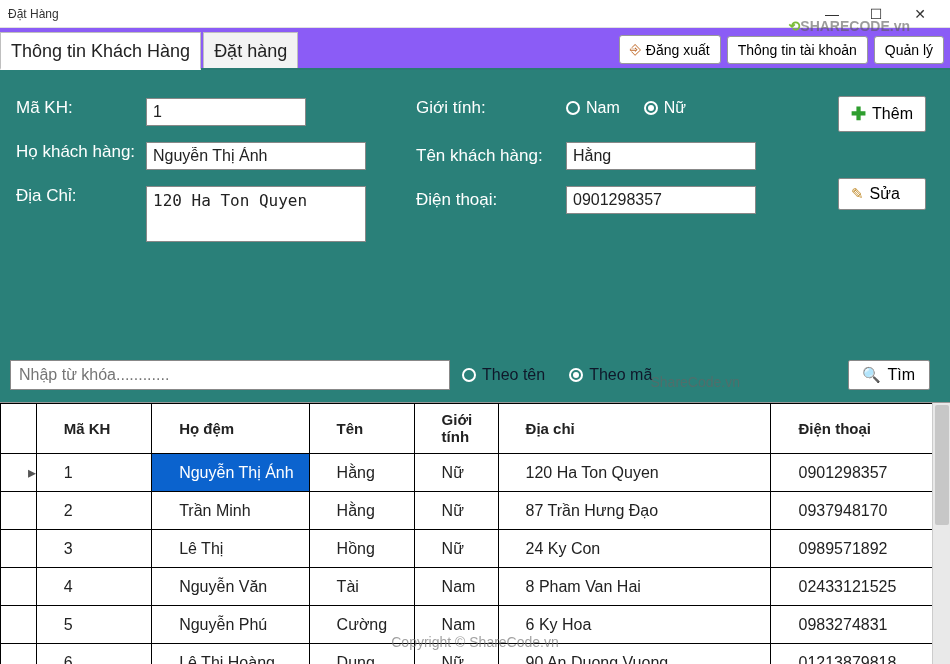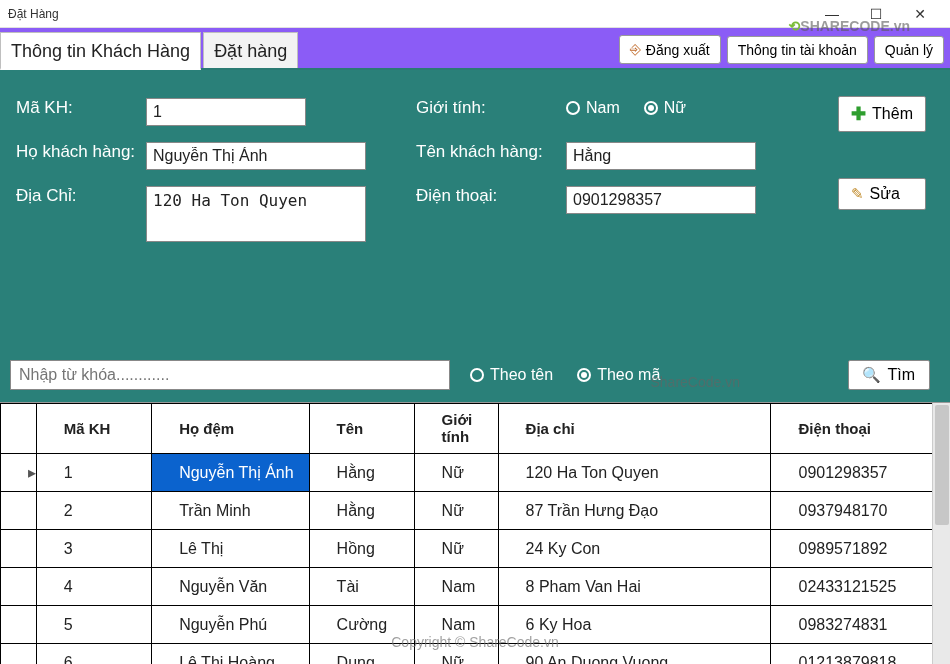--- a/index.html
+++ b/index.html
@@ -16,37 +16,37 @@
 .tabs { display: flex; align-items: flex-end; height: 100%; }
 .tab { padding: 8px 10px 6px 10px; font-size: 18px; color: #222; background: #f3f3f3; border: 1px solid #bfbfbf; border-bottom: none; margin-right: 2px; cursor: default; }
 .tab.active { background: #fff; border-bottom: 2px solid #fff; position: relative; top: 2px; }
 .toprow .spacer { flex: 1; }
 .toprow .tbtn { background: #fff; border: 1px solid #999; border-radius: 3px; padding: 5px 10px; font-size: 14px; margin-left: 6px; display: inline-flex; align-items: center; gap: 5px; cursor: default; margin-bottom: 4px; }
 
 
 .form-panel { background: #2a8079; padding: 28px 20px 60px 16px; color: #fff; height: 280px; position: relative; }
 .form-row { display: flex; align-items: flex-start; margin-bottom: 16px; }
 .form-left { width: 400px; display: flex; align-items: flex-start; }
-.form-right { display: flex; }
+.form-right { display: flex; align-items: center; }
 .form-panel label { font-size: 17px; color: #fff; width: 130px; display: inline-block; }
 .form-right label { width: 150px; }
 .form-panel input[type=text] { background: #fff; color: #222; border: 1px solid #888; padding: 4px 6px; font-size: 16px; height: 28px; }
 .form-panel textarea { background: #fff; color: #222; border: 1px solid #888; padding: 4px 6px; font-size: 16px; resize: none; }
 .action-btns { position: absolute; right: 24px; top: 26px; display: flex; flex-direction: column; gap: 46px; }
 .action-btns .abtn { background: #fff; border: 1px solid #888; border-radius: 2px; padding: 6px 12px; font-size: 16px; display: inline-flex; align-items: center; gap: 6px; min-width: 78px; justify-content: flex-start; cursor: default; }
 
 .radio-group { display: flex; align-items: center; gap: 24px; }
 .radio-item { display: flex; align-items: center; gap: 6px; font-size: 16px; }
 .radio { width: 14px; height: 14px; border-radius: 50%; border: 2px solid #fff; display: inline-block; position: relative; }
 .radio.checked::after { content: ''; position: absolute; width: 6px; height: 6px; background: #fff; border-radius: 50%; top: 2px; left: 2px; }
 
 
-.search-row { background: #2a8079; padding: 10px 20px 12px 10px; display: flex; align-items: center; gap: 20px; }
+.search-row { background: #2a8079; padding: 10px 20px 12px 10px; display: flex; align-items: center; gap: 12px; }
 .search-row input[type=text] { flex: 0 0 440px; height: 30px; padding: 4px 8px; font-size: 16px; border: 1px solid #888; color: #888; }
-.search-row .radio-group { font-size: 16px; color: #ffffff; }
+.search-row .radio-group { font-size: 16px; color: #0f172a; }
 .search-row .spacer { flex: 1; }
 .search-row .sbtn { background: #fff; border: 1px solid #888; border-radius: 2px; padding: 5px 14px; font-size: 16px; display: inline-flex; align-items: center; gap: 6px; cursor: default; }
 
 
 .table-wrap { background: #fff; border-top: 1px solid #999; height: 296px; overflow: hidden; position: relative; }
 table { width: 100%; border-collapse: collapse; table-layout: fixed; }
 th, td { border: 1px solid #000000; padding: 8px 27px; text-align: left; font-size: 16px; color: #222; background: #fff; vertical-align: middle; height: 38px; overflow: hidden; white-space: nowrap; }
 th { font-weight: 600; font-size: 15px; height: 44px; vertical-align: middle; }
 .row-handle { width: 34px; text-align: center; color: #555; }
 td.selected { background: #0b63ce; color: #fff; }

